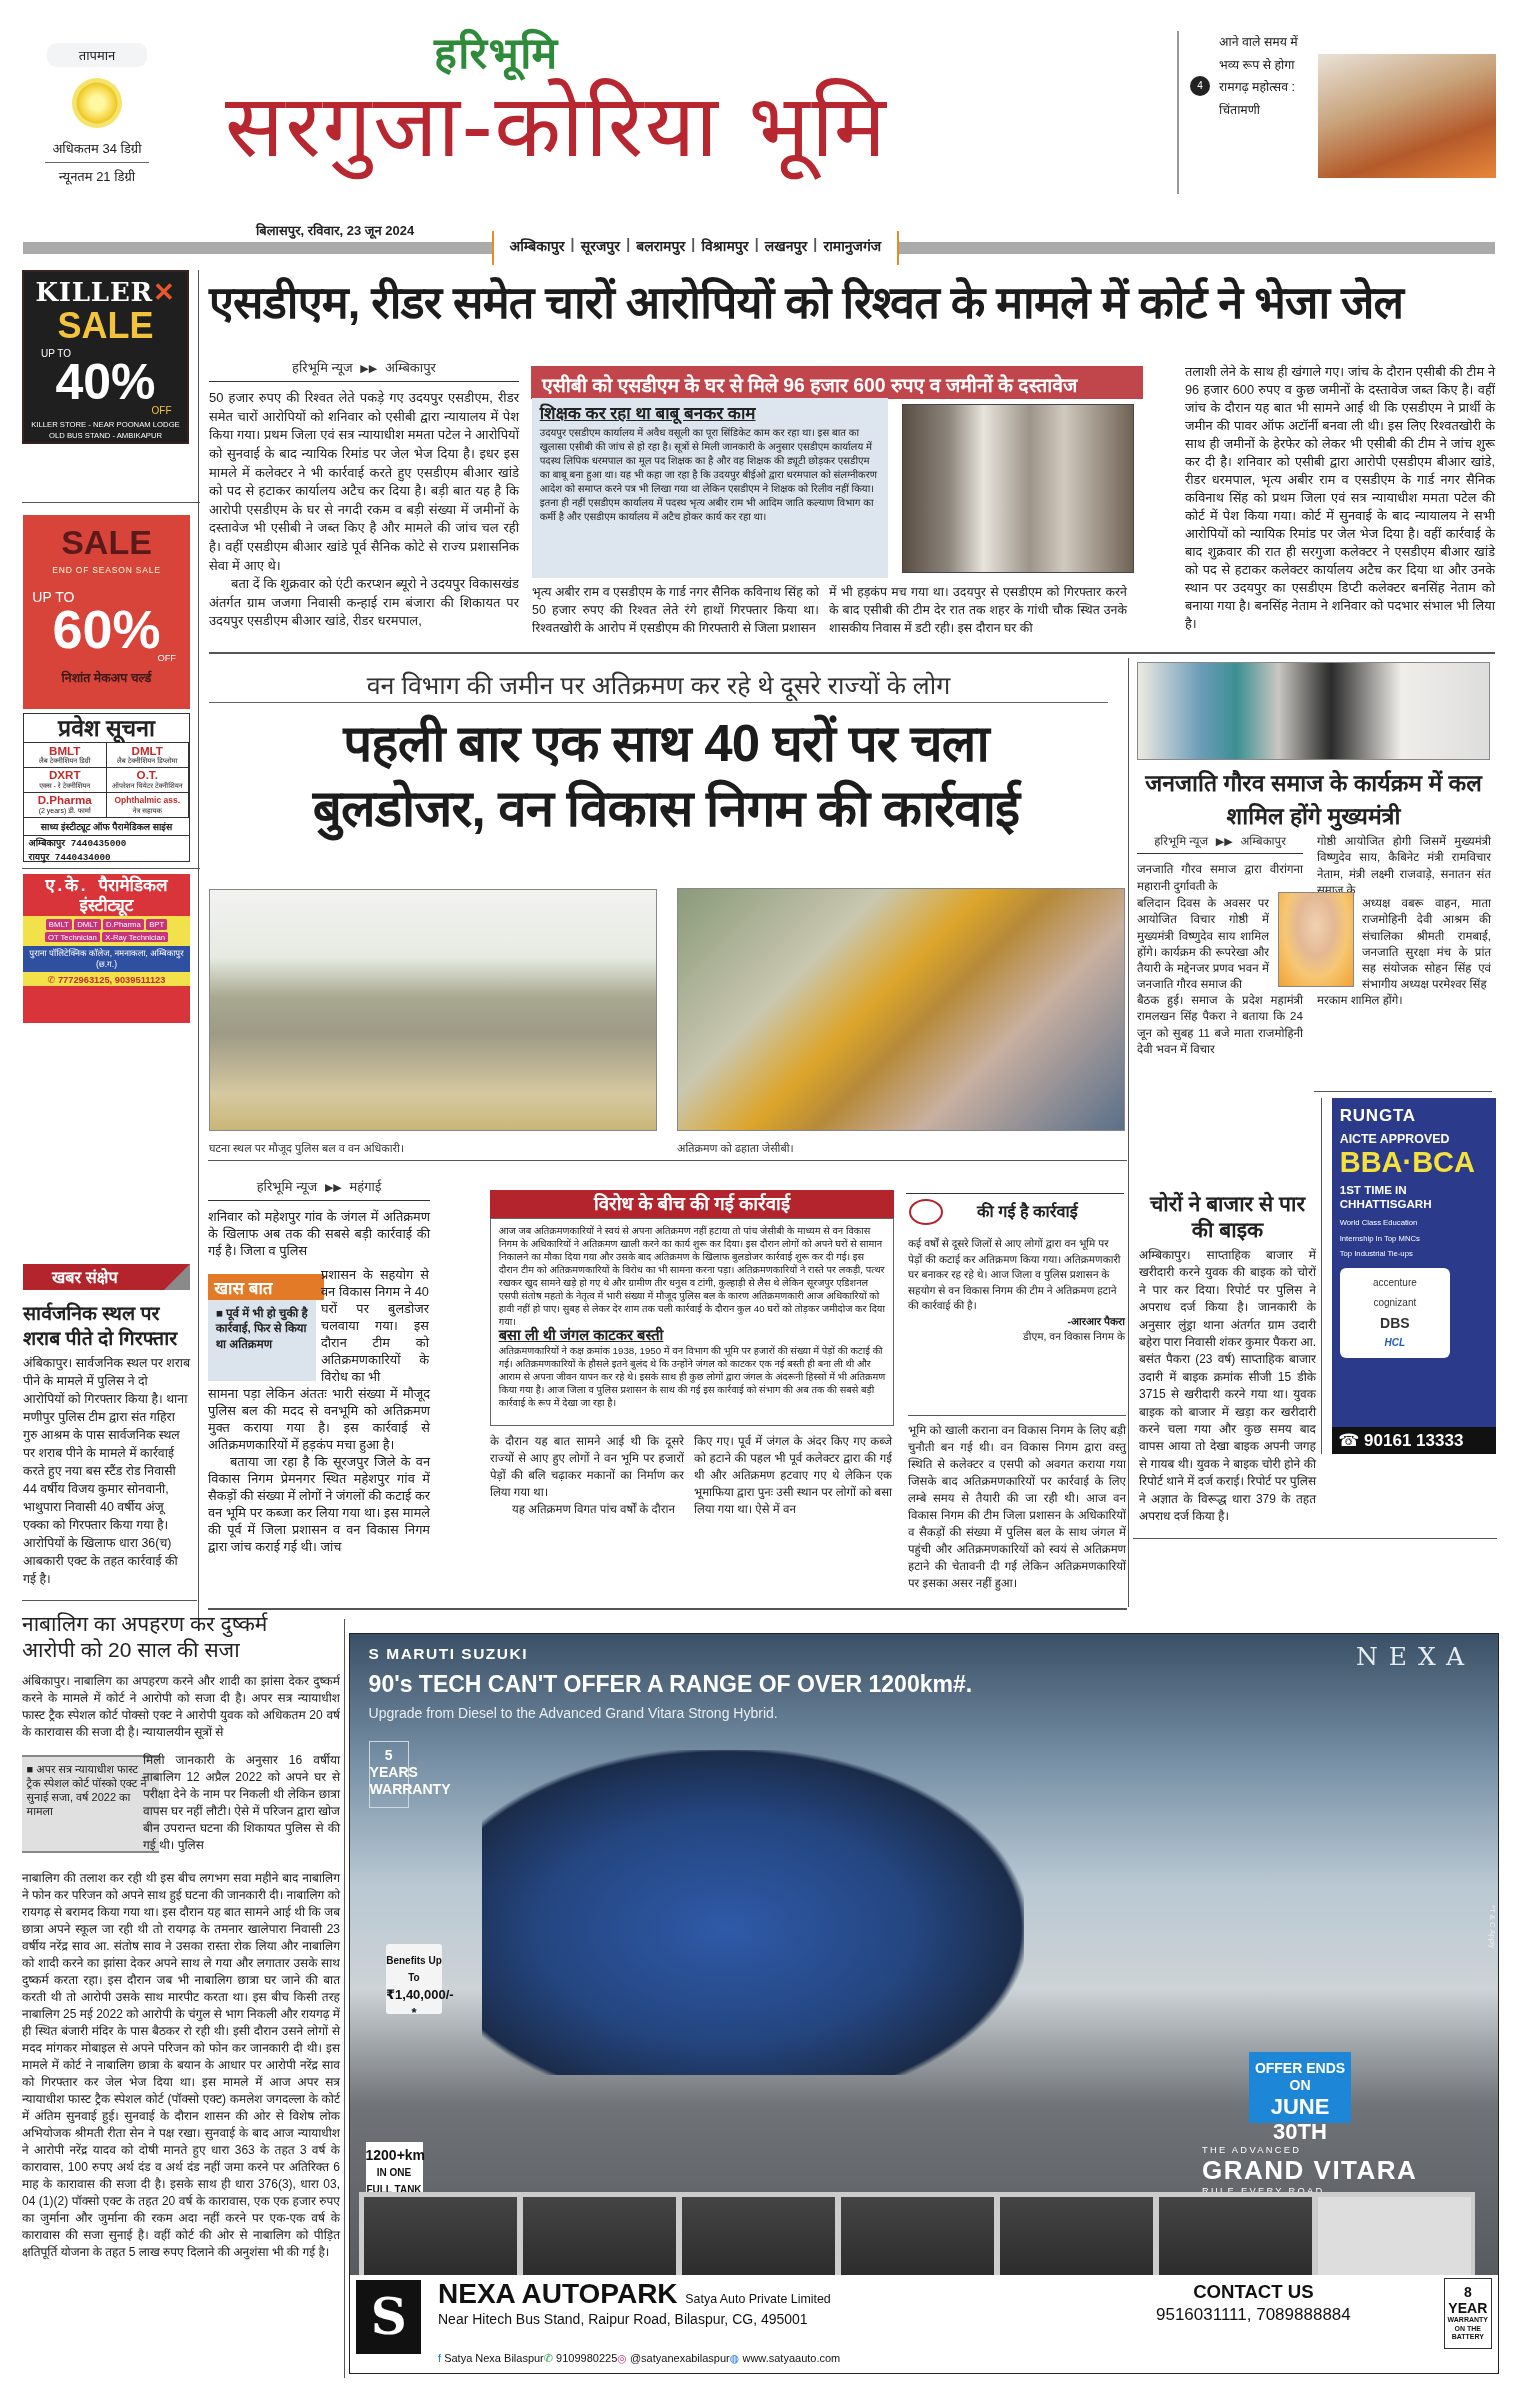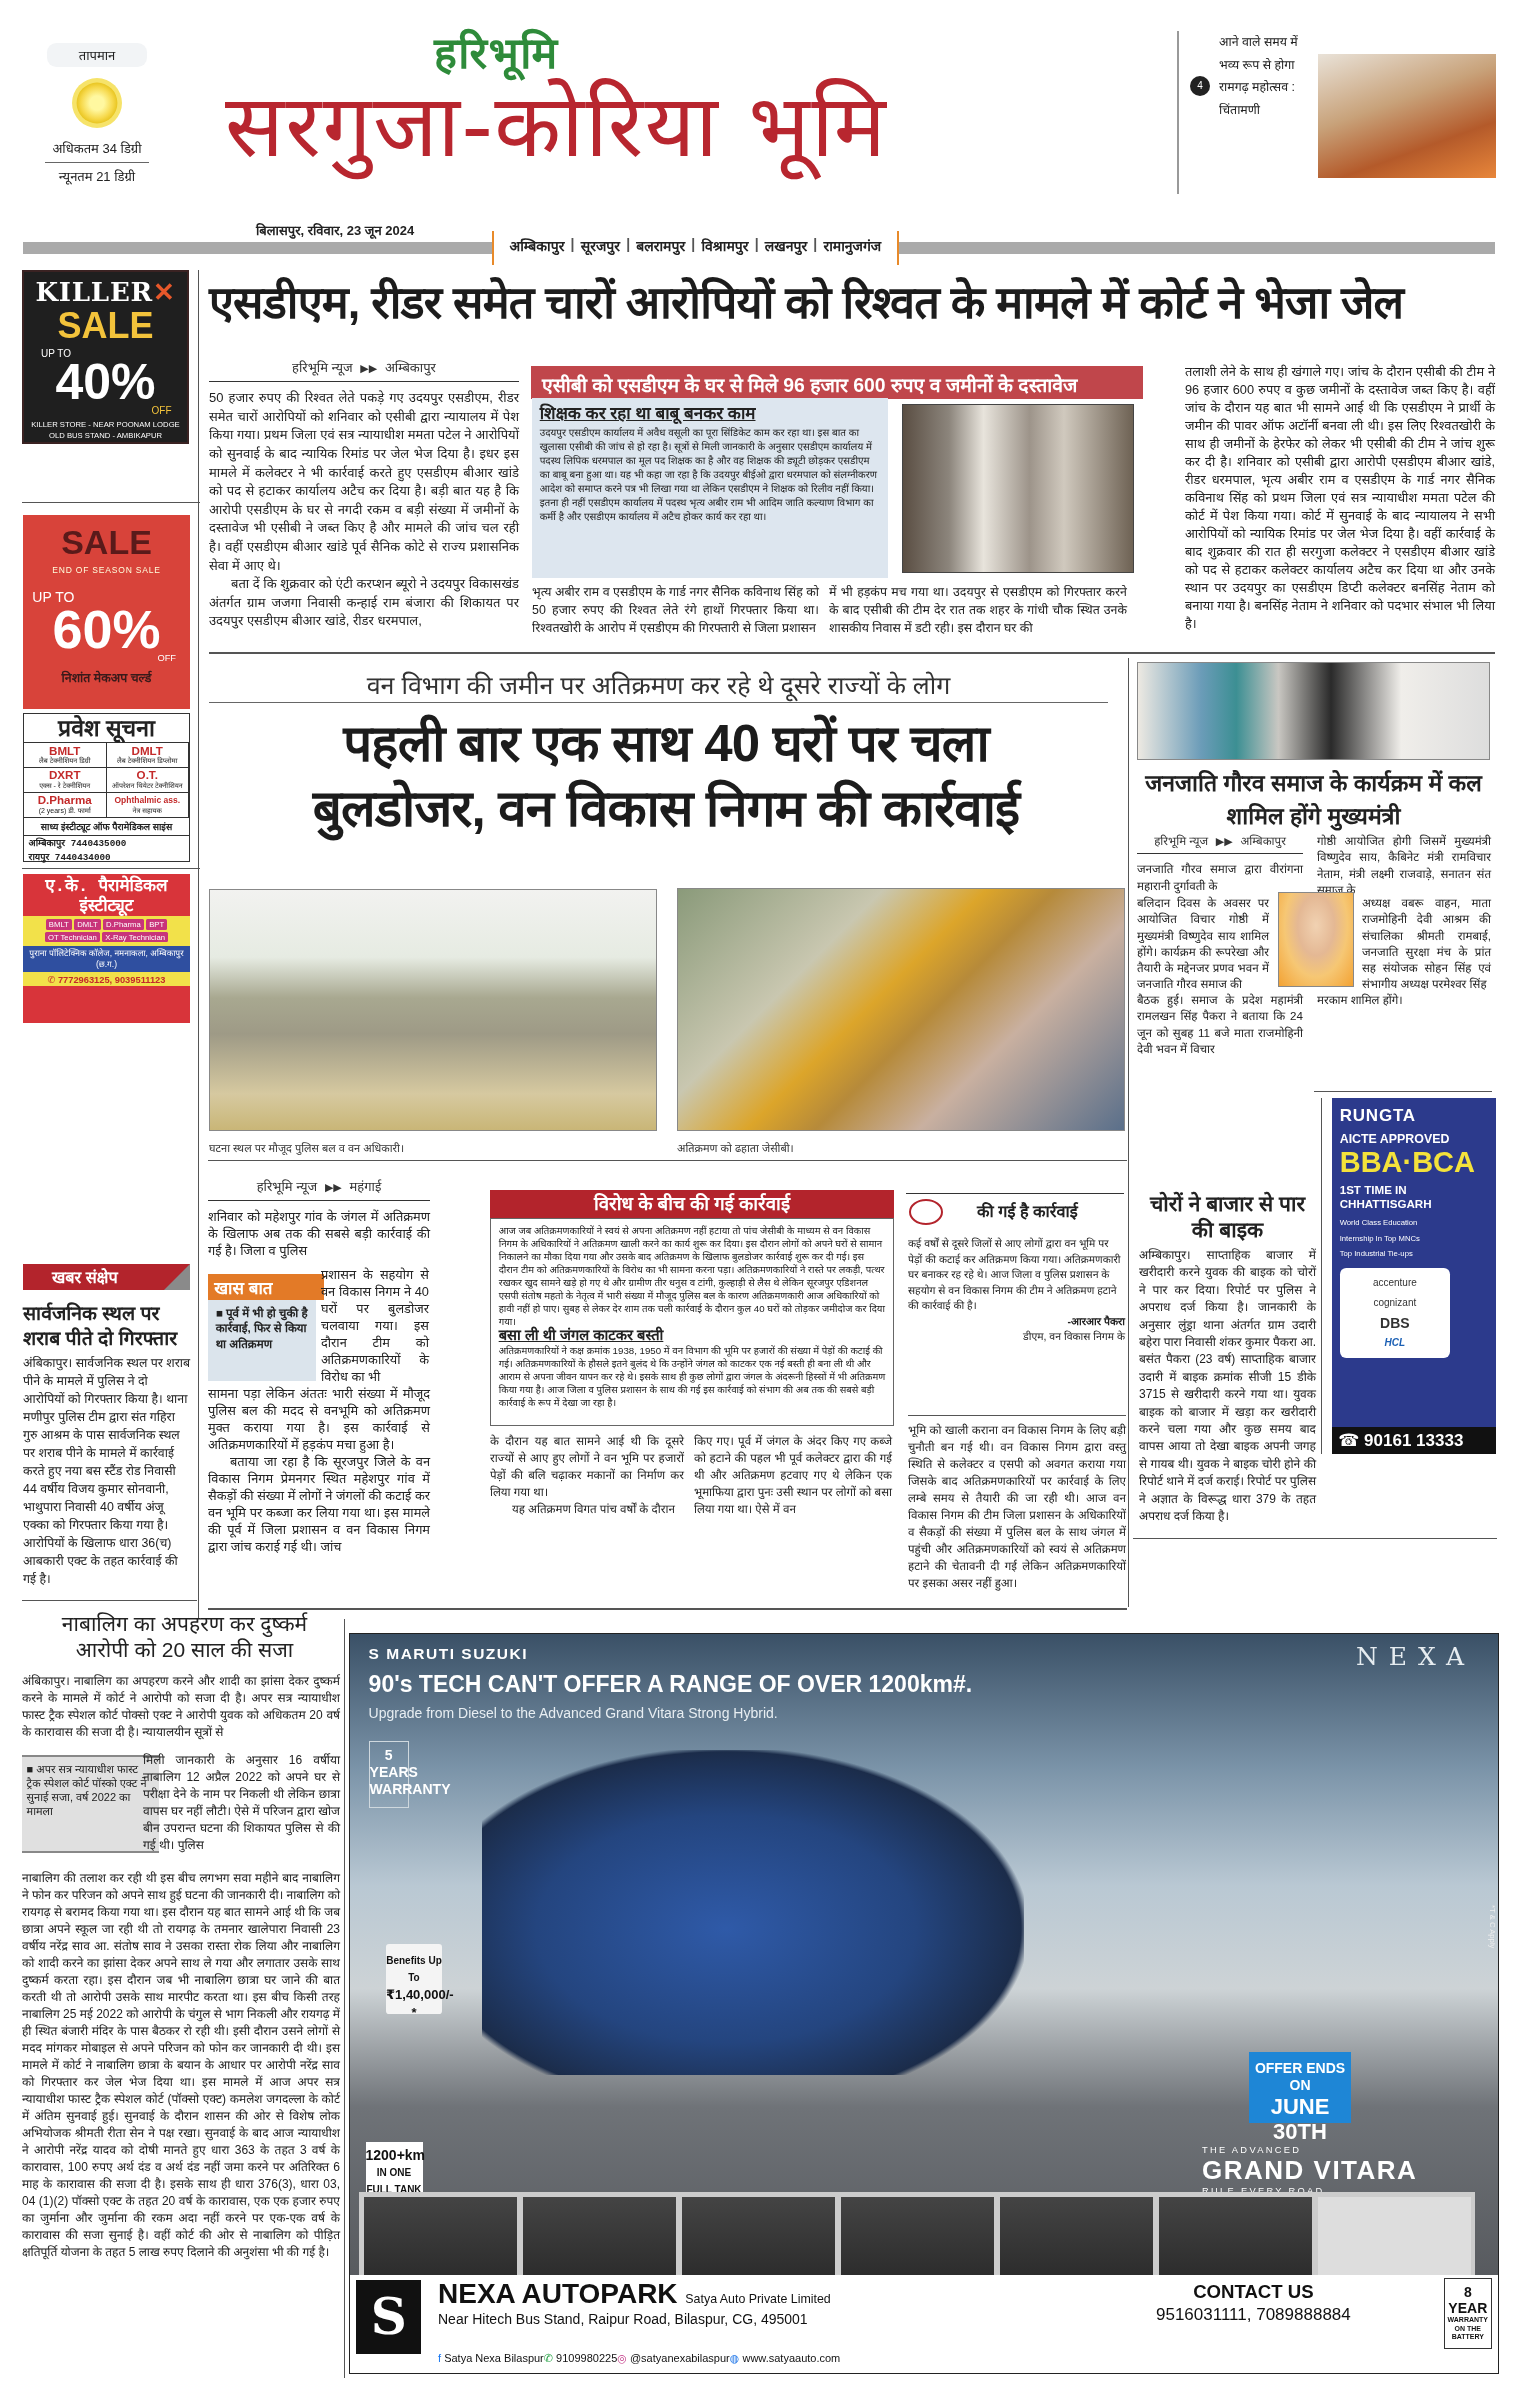--- a/index.html
+++ b/index.html
@@ -93,21 +93,21 @@
 .rungta .r1{font-size:17px;font-weight:bold;padding:7.7px 7.7px 1.5px;letter-spacing:0.8px}
 .rungta .r2{font-size:12.4px;font-weight:bold;padding:4.6px 7.7px 0}
 .rungta .r3{font-size:29px;font-weight:bold;color:#f4e23b;padding:0 7.7px;line-height:33px}
 .rungta .r4{font-size:11.6px;font-weight:bold;padding:4.6px 7.7px;line-height:14px}
 .rungta .r5{font-size:7.7px;padding:1.5px 7.7px;line-height:12.4px}
 .rungta .logos{background:#fff;color:#333;margin:6.2px 46px 0 7.7px;border-radius:6.2px;padding:4.6px;font-size:10px;line-height:20px;text-align:center}
 .rungta .ph{position:absolute;bottom:0;left:0;right:0;background:#111;color:#fff;font-size:17px;font-weight:bold;padding:3.1px 6.2px}
 .chor-head{position:absolute;left:1139px;top:1191px;width:177px;text-align:center;font-size:21px;font-weight:bold;line-height:26px}
 .chor-body{position:absolute;left:1139px;top:1247px;width:177px;font-size:12px;line-height:17.4px;text-align:justify}
 
-.nb-head{position:absolute;left:22px;top:1611px;width:325px;text-align:center;font-size:21px;line-height:26px}
+.nb-head{position:absolute;left:22px;top:1611px;width:325px;font-size:21px;line-height:26px}
 .nb-body1{position:absolute;left:22px;top:1673px;width:318px;font-size:12px;line-height:17px;text-align:justify}
 .nb-side{position:absolute;left:22px;top:1755px;width:137px;height:98px;background:#e0e0e0;border-top:2.3px solid #888;border-bottom:2.3px solid #888;padding:4.6px 4.6px;font-size:11px;line-height:14px}
 .nb-body2{position:absolute;left:143px;top:1752px;width:197px;font-size:12px;line-height:17px;text-align:justify}
 .nb-body3{position:absolute;left:22px;top:1870px;width:318px;font-size:12px;line-height:17px;text-align:justify}
 
 .nexa{position:absolute;left:349px;top:1633px;width:1150px;height:741px;background:linear-gradient(180deg,#3a5066 0%,#7a93a8 18%,#b9c8d3 34%,#cdd3d6 48%,#6f7378 64%,#4a4c50 100%);overflow:hidden;border:1.5px solid #222}
 .nexa .brand{position:absolute;left:18.6px;top:11px;color:#fff;font-size:15.5px;font-weight:bold;letter-spacing:1.5px}
 .nexa .nx{position:absolute;right:23px;top:7.7px;color:#e6ecf0;font-size:25px;letter-spacing:11px;font-family:"DejaVu Serif",serif}
 .nexa .hl{position:absolute;left:18.6px;top:37px;color:#fff;font-size:23px;font-weight:bold}
 .nexa .sub{position:absolute;left:18.6px;top:71px;color:#e8eef2;font-size:14px}

